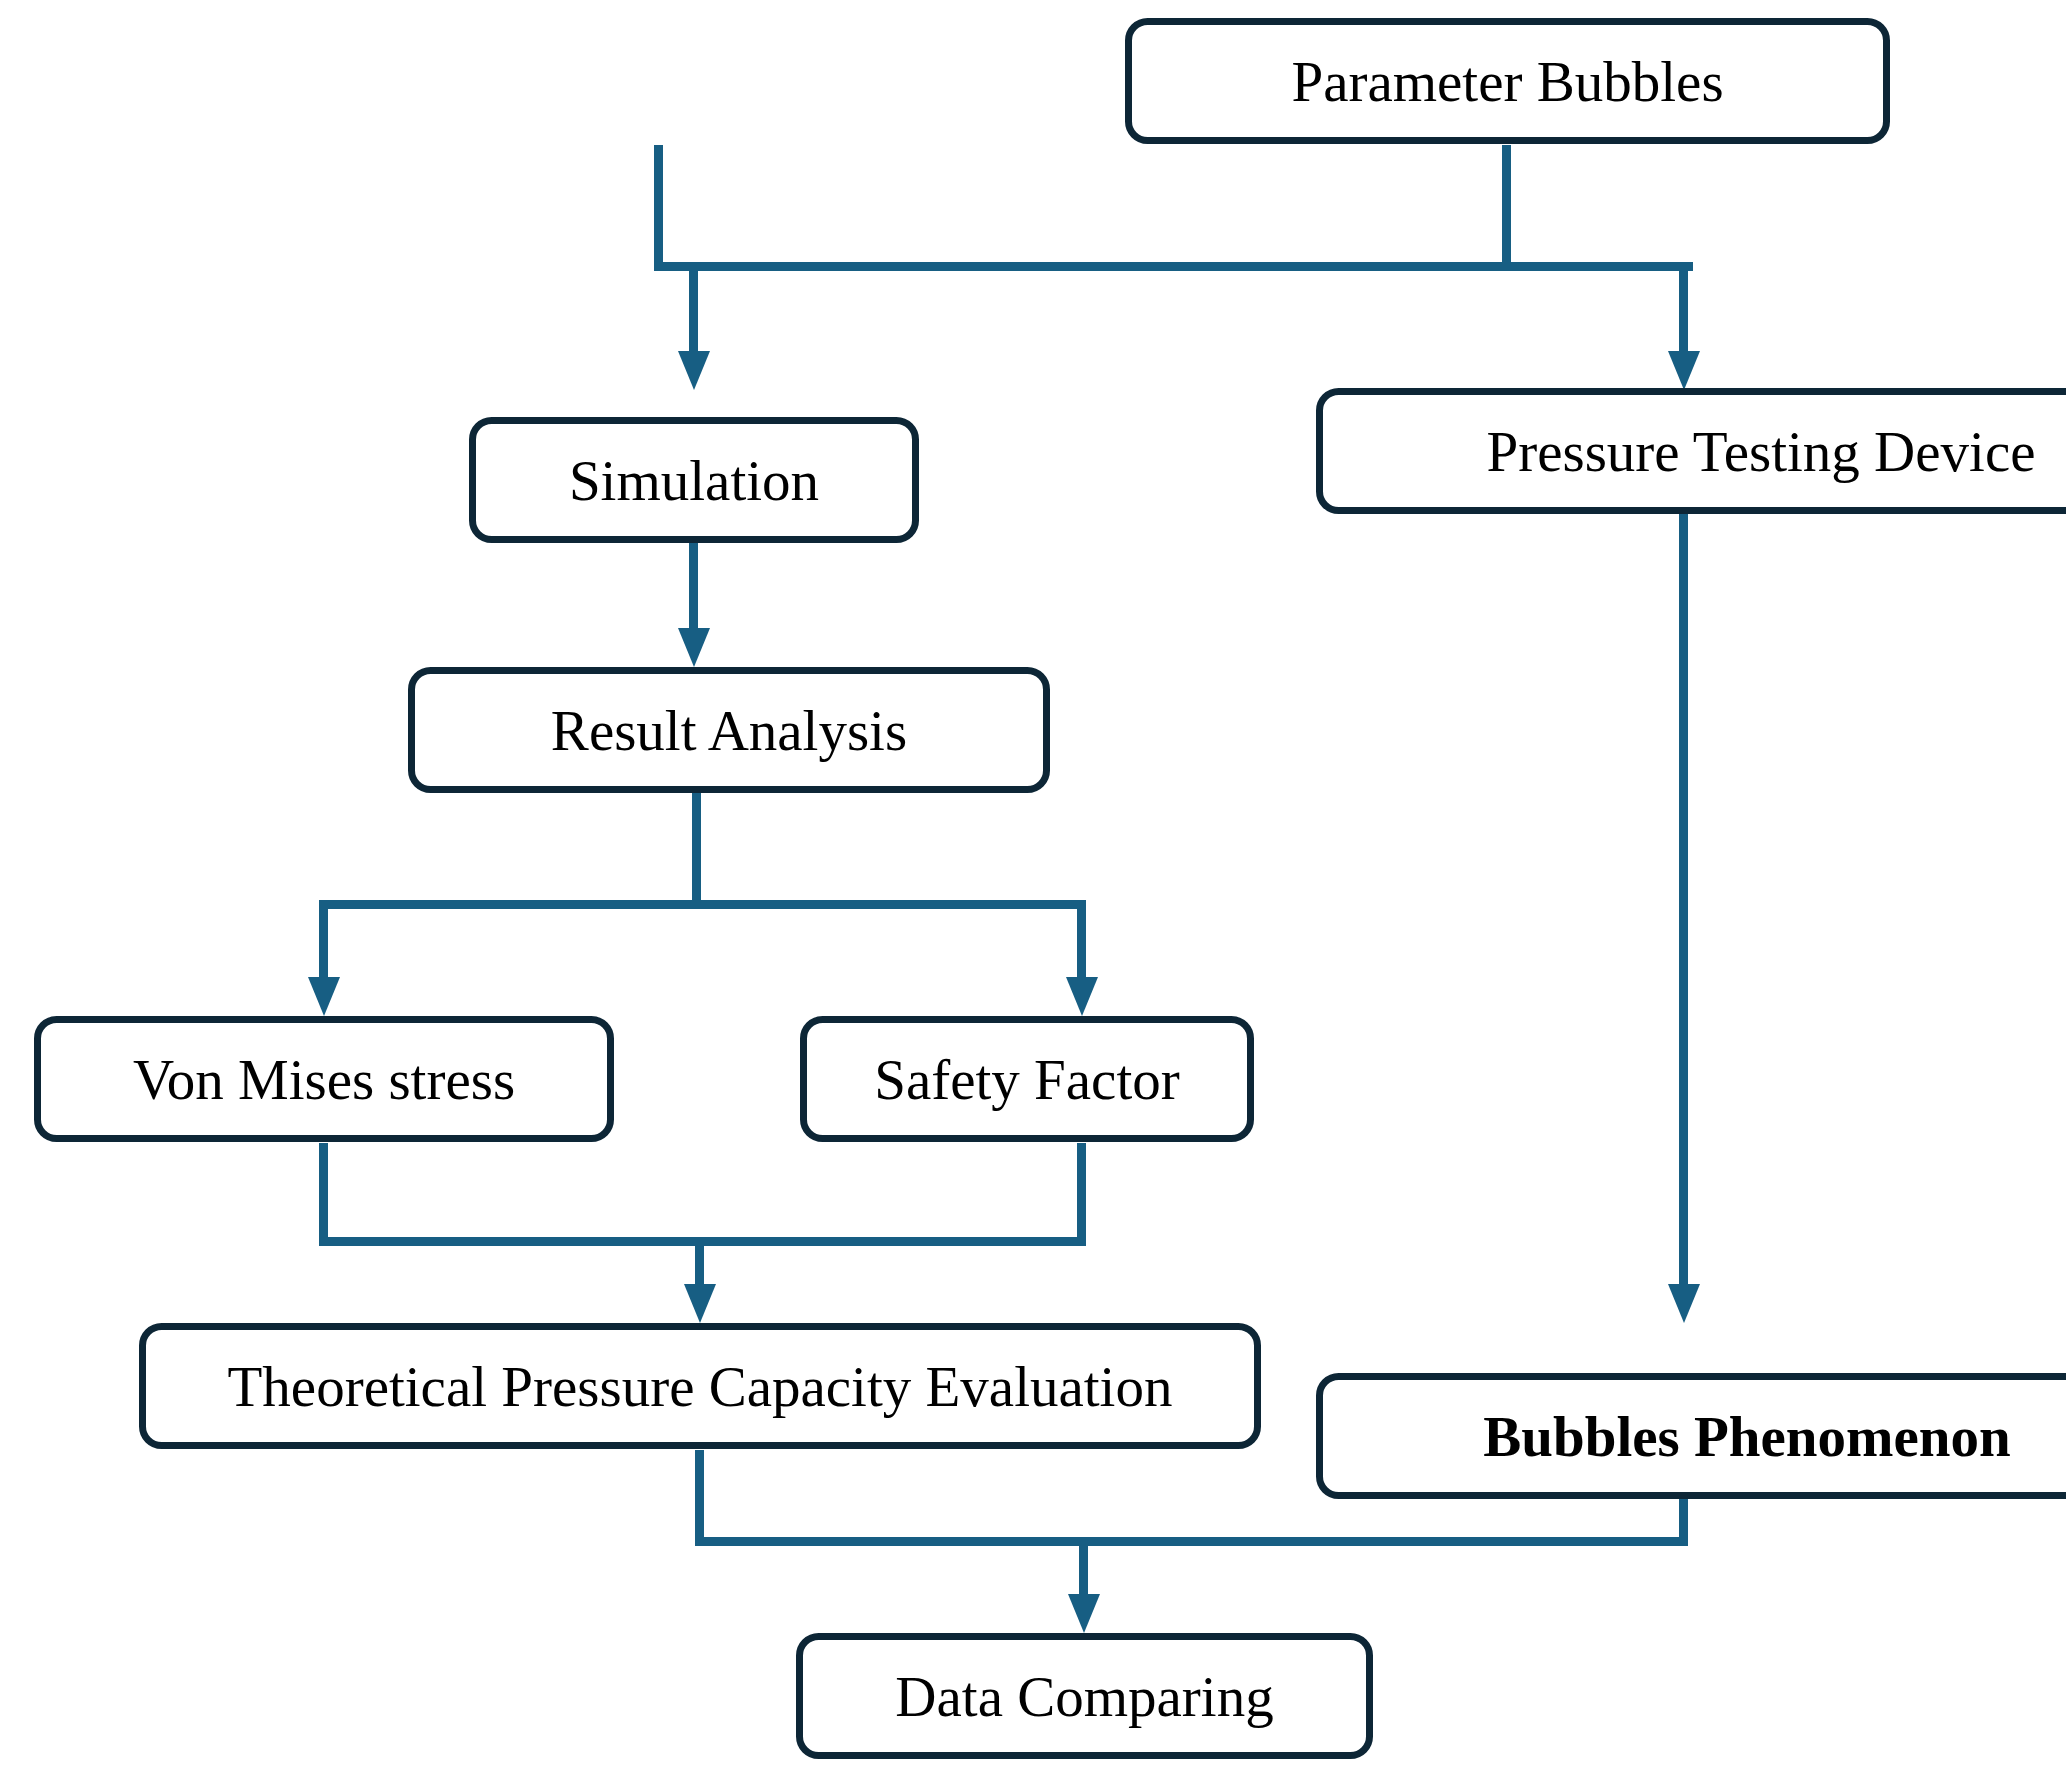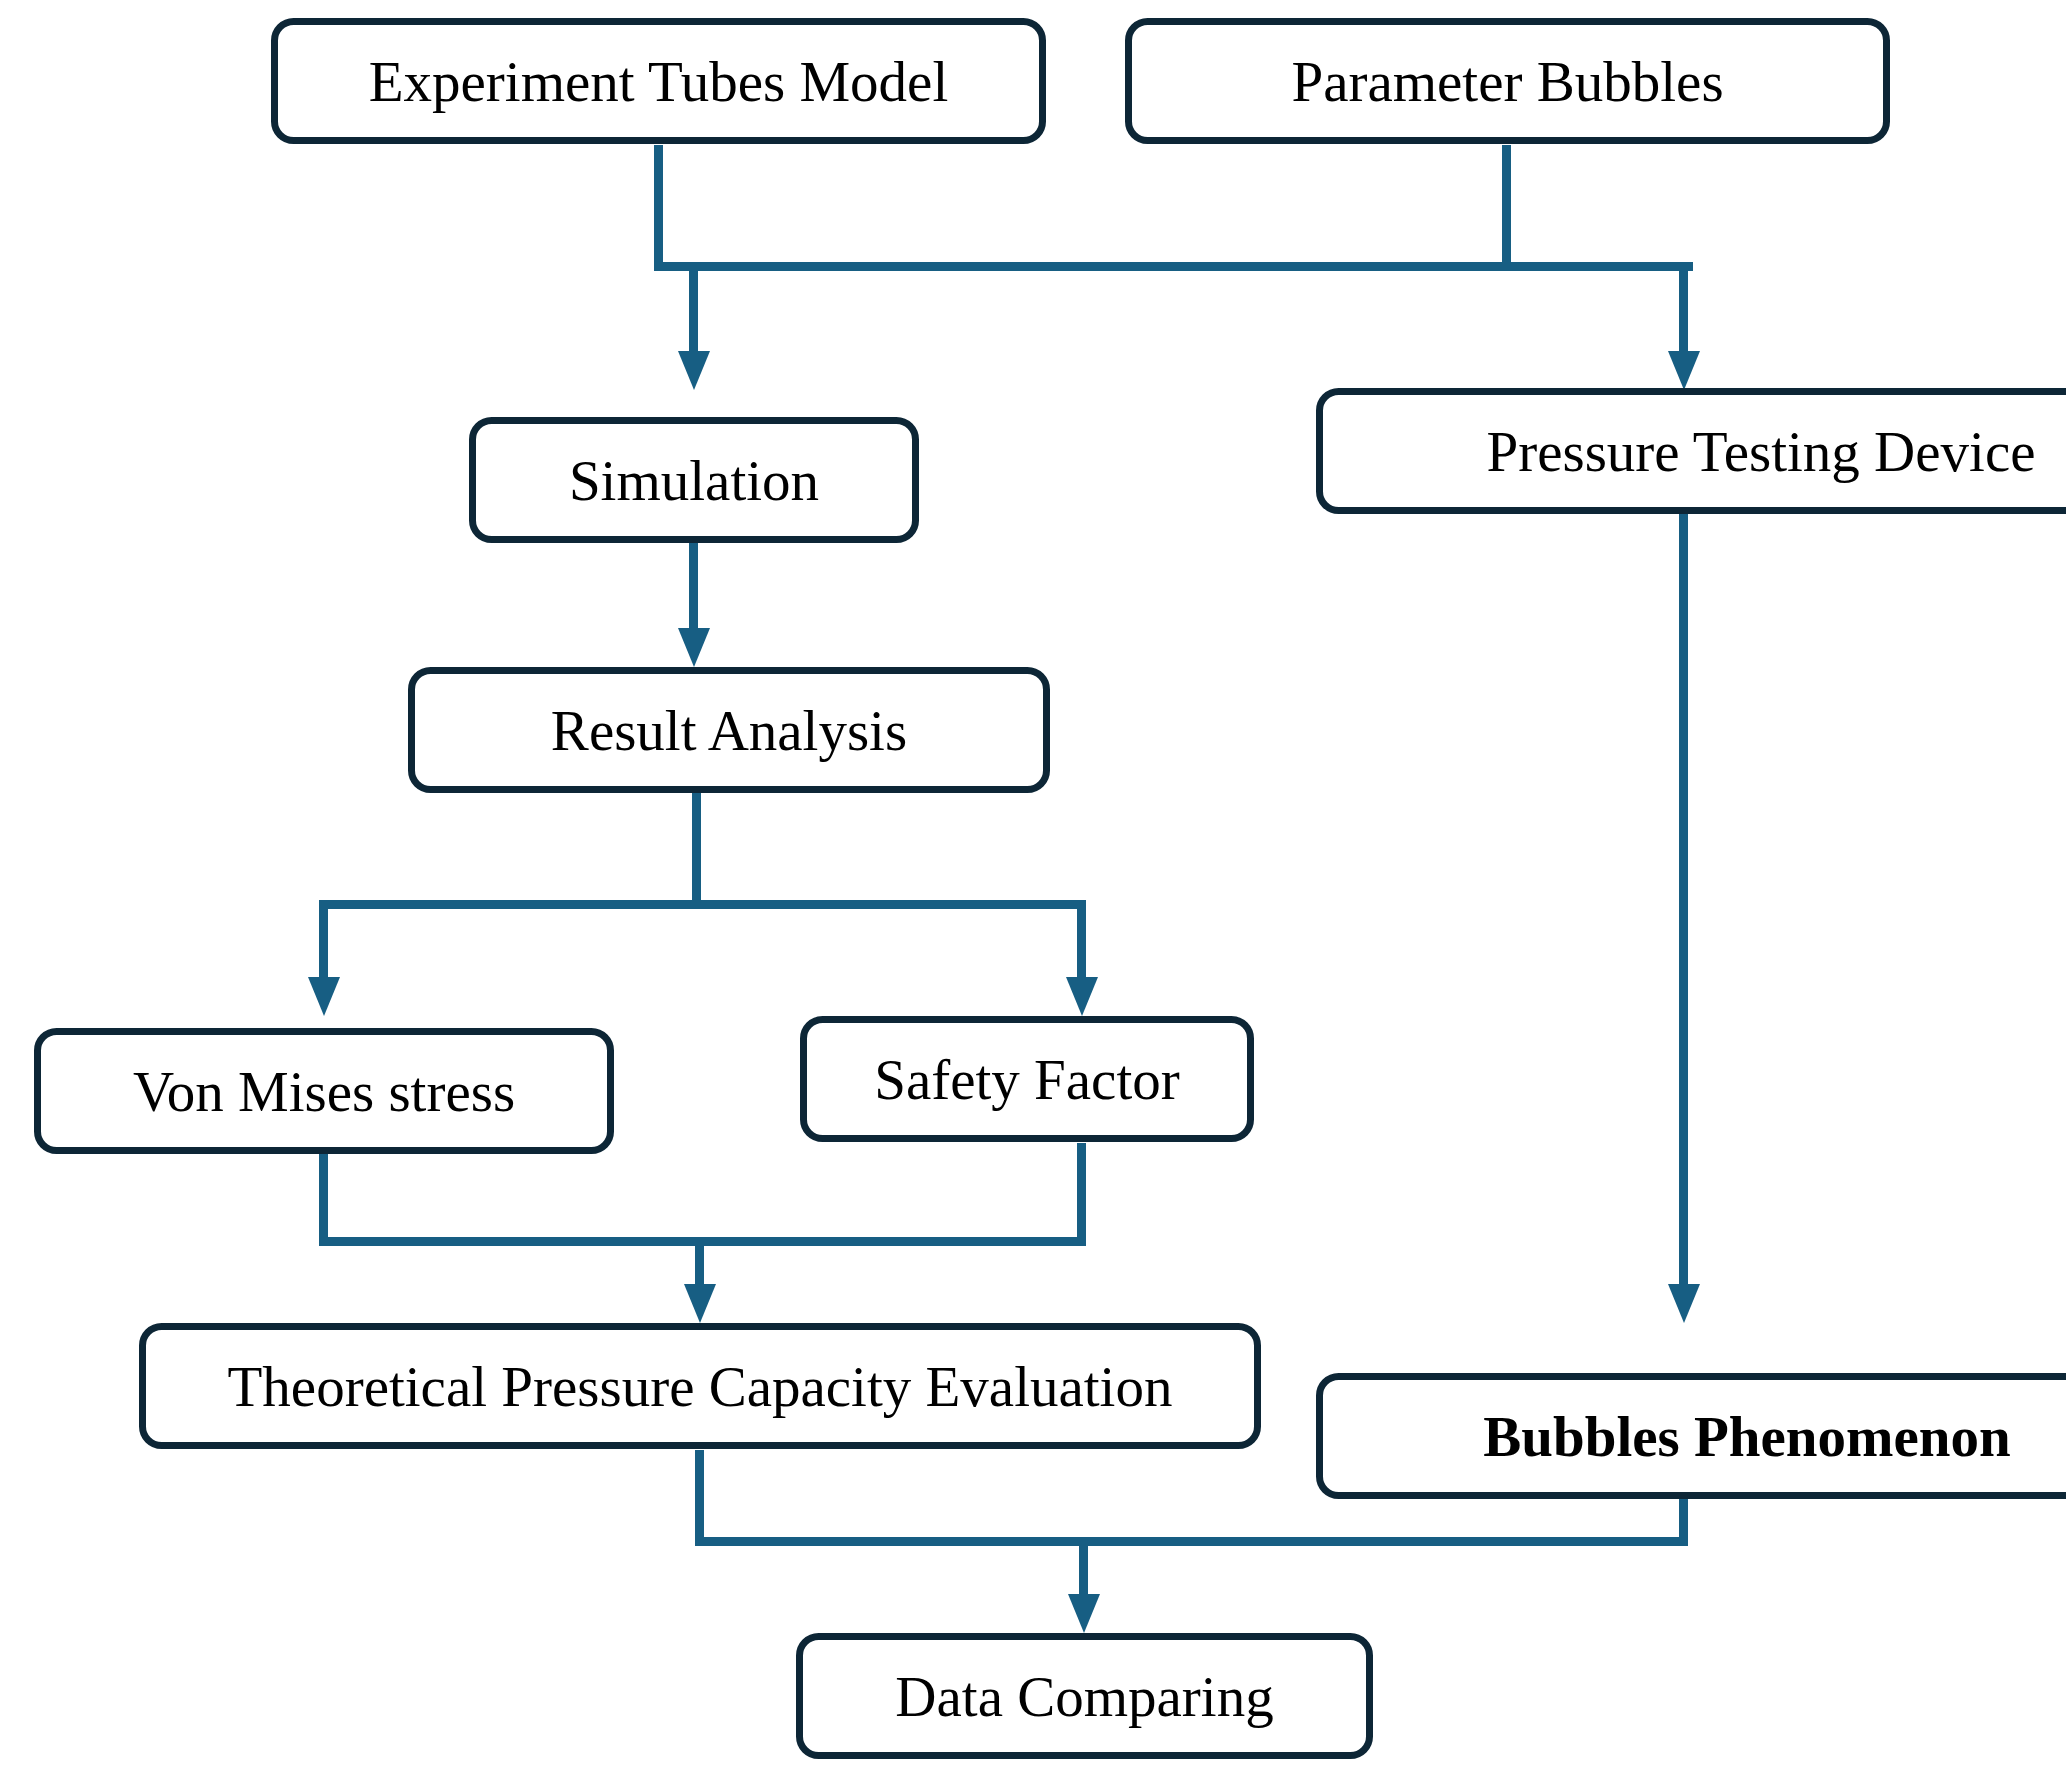--- a/index.html
+++ b/index.html
@@ -75,36 +75,33 @@
 
   <div class="seg" style="left:1679px;top:514px;width:9px;height:770px;"></div>
   <div class="arrowhead" style="left:1668px;top:1284px;"></div>
 
   <div class="seg" style="left:695px;top:1450px;width:9px;height:96px;"></div>
   <div class="seg" style="left:1679px;top:1450px;width:9px;height:96px;"></div>
   <div class="seg" style="left:695px;top:1537px;width:993px;height:9px;"></div>
   <div class="seg" style="left:1079px;top:1537px;width:9px;height:57px;"></div>
   <div class="arrowhead" style="left:1068px;top:1594px;"></div>
 
-  <div class="node" style="left:271px;top:18px;width:775px;height:126px;">
-    <span>Experiment Tubes Model</span>
-  </div>
   <div class="node" style="left:1125px;top:18px;width:765px;height:126px;">
     <span>Parameter Bubbles</span>
   </div>
   <div class="node" style="left:469px;top:388px;width:450px;height:126px;margin-top:29px;">
     <span>Simulation</span>
   </div>
   <div class="node" style="left:1316px;top:388px;width:890px;height:126px;">
     <span>Pressure Testing Device</span>
   </div>
   <div class="node" style="left:408px;top:667px;width:642px;height:126px;">
     <span>Result Analysis</span>
   </div>
-  <div class="node" style="left:34px;top:1016px;width:580px;height:126px;margin-top:12px;">
+  <div class="node" style="left:34px;top:1016px;width:580px;height:126px;">
     <span>Von Mises stress</span>
   </div>
   <div class="node" style="left:800px;top:1016px;width:454px;height:126px;">
     <span>Safety Factor</span>
   </div>
   <div class="node" style="left:139px;top:1323px;width:1122px;height:126px;">
     <span>Theoretical Pressure Capacity Evaluation</span>
   </div>
   <div class="node" style="left:1316px;top:1373px;width:862px;height:126px;font-weight:bold;">
     <span>Bubbles Phenomenon</span>

